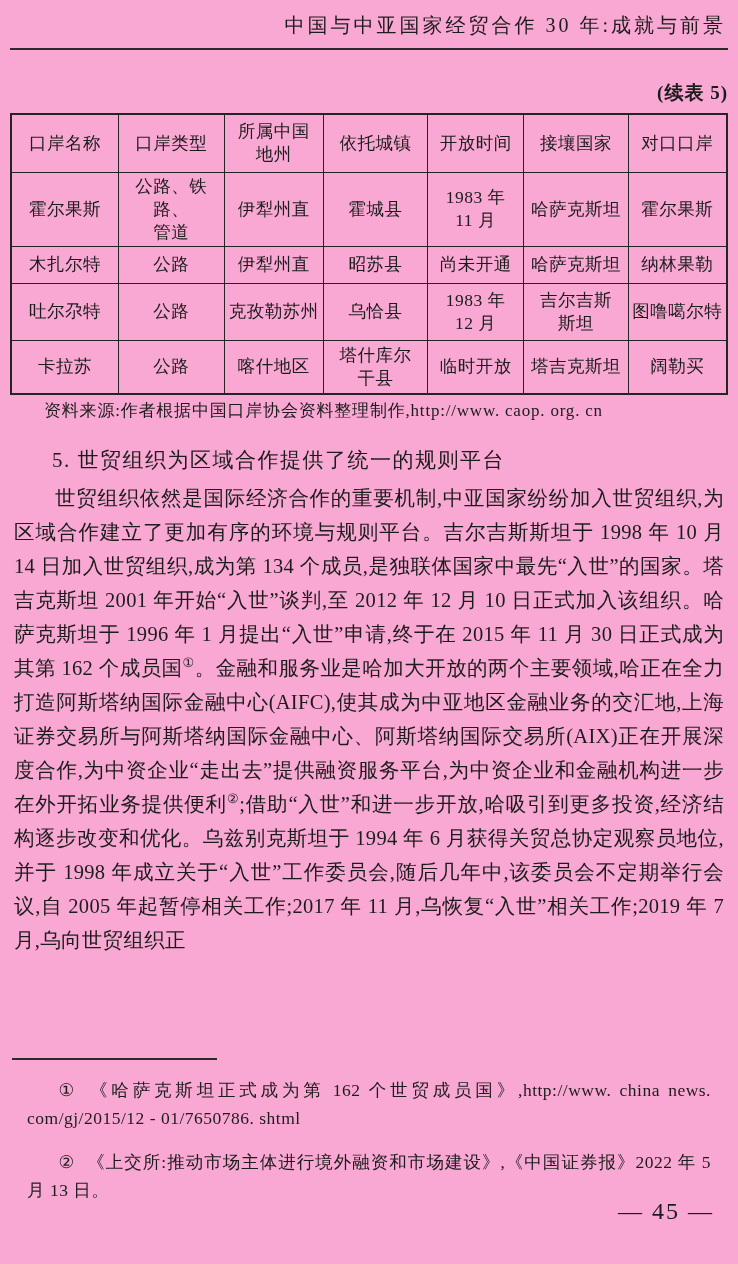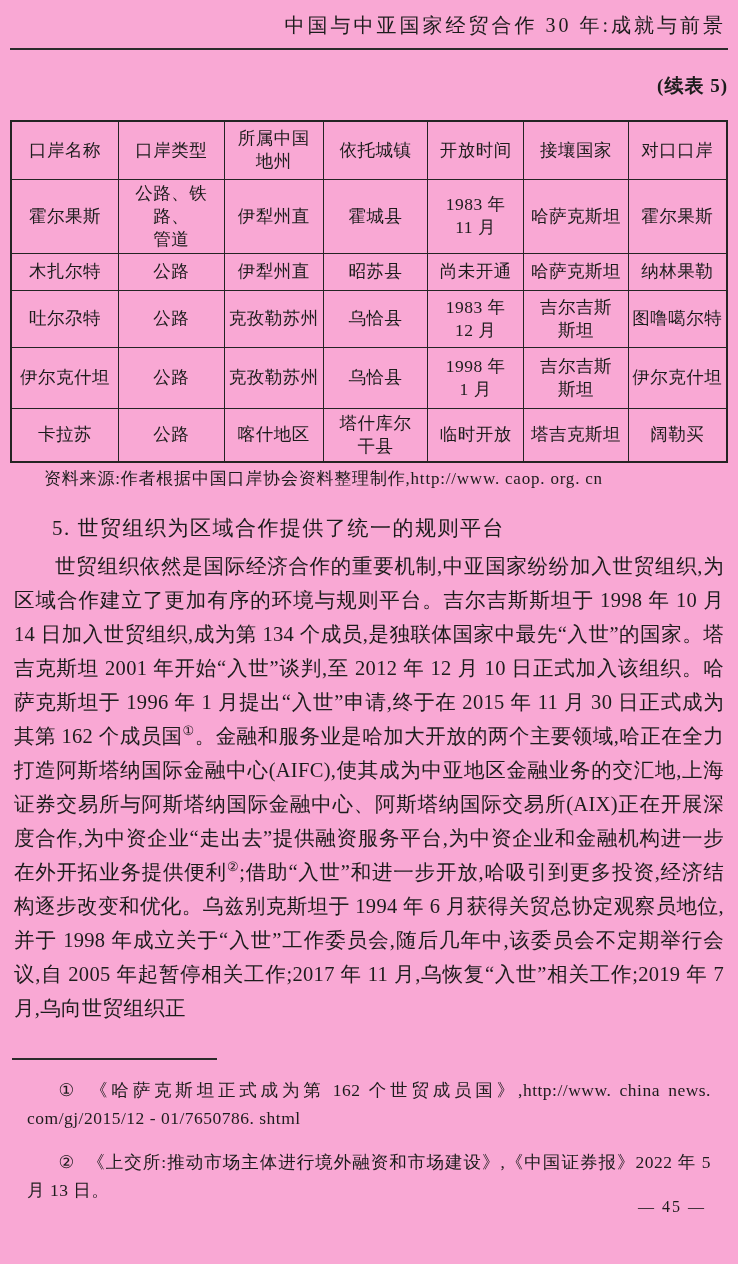--- a/index.html
+++ b/index.html
@@ -19,26 +19,26 @@
     font-size:20px;
     letter-spacing:3px;
     padding:6px 2px 9px 0;
     border-bottom:2px solid #2b2b2b;
   }
   .cont-label {
     text-align:right;
     font-weight:bold;
     font-size:19px;
     letter-spacing:1px;
-    margin-top:23px;
+    margin-top:30px;
   }
   table.ports {
     width:100%;
     border-collapse:collapse;
-    margin-top:21px;
+    margin-top:7px;
     table-layout:fixed;
     border:2.5px solid #242424;
   }
   .ports th, .ports td {
     border:1.5px solid #242424;
     text-align:center;
     vertical-align:middle;
     font-weight:normal;
     font-size:17.5px;
     line-height:1.32;
@@ -79,22 +79,22 @@
     font-size:17.5px;
     line-height:27.5px;
     text-indent:1.8em;
     margin:17px;
     text-align:justify;
     letter-spacing:0.5px;
   }
   .footnote .marker { margin-right:12px; }
   .page-number {
     position:absolute;
-    right:32px; top:1198px;
-    font-size:16px;
+    right:24px; top:1198px;
+    font-size:24px;
     letter-spacing:2px;
   }
 </style>
 </head>
 <body>
 
 <div class="page">
 
   <div class="running-head">中国与中亚国家经贸合作 30 年:成就与前景</div>
 
@@ -145,31 +145,20 @@
         <td>吐尔尕特</td>
         <td>公路</td>
         <td>克孜勒苏州</td>
         <td>乌恰县</td>
         <td>1983 年
 12 月</td>
         <td>吉尔吉斯
 斯坦</td>
         <td>图噜噶尔特</td>
       </tr>
-      <tr class="h61">
-        <td>伊尔克什坦</td>
-        <td>公路</td>
-        <td>克孜勒苏州</td>
-        <td>乌恰县</td>
-        <td>1998 年
-1 月</td>
-        <td>吉尔吉斯
-斯坦</td>
-        <td>伊尔克什坦</td>
-      </tr>
       <tr class="h59">
         <td>卡拉苏</td>
         <td>公路</td>
         <td>喀什地区</td>
         <td>塔什库尔
 干县</td>
         <td>临时开放</td>
         <td>塔吉克斯坦</td>
         <td>阔勒买</td>
       </tr>

